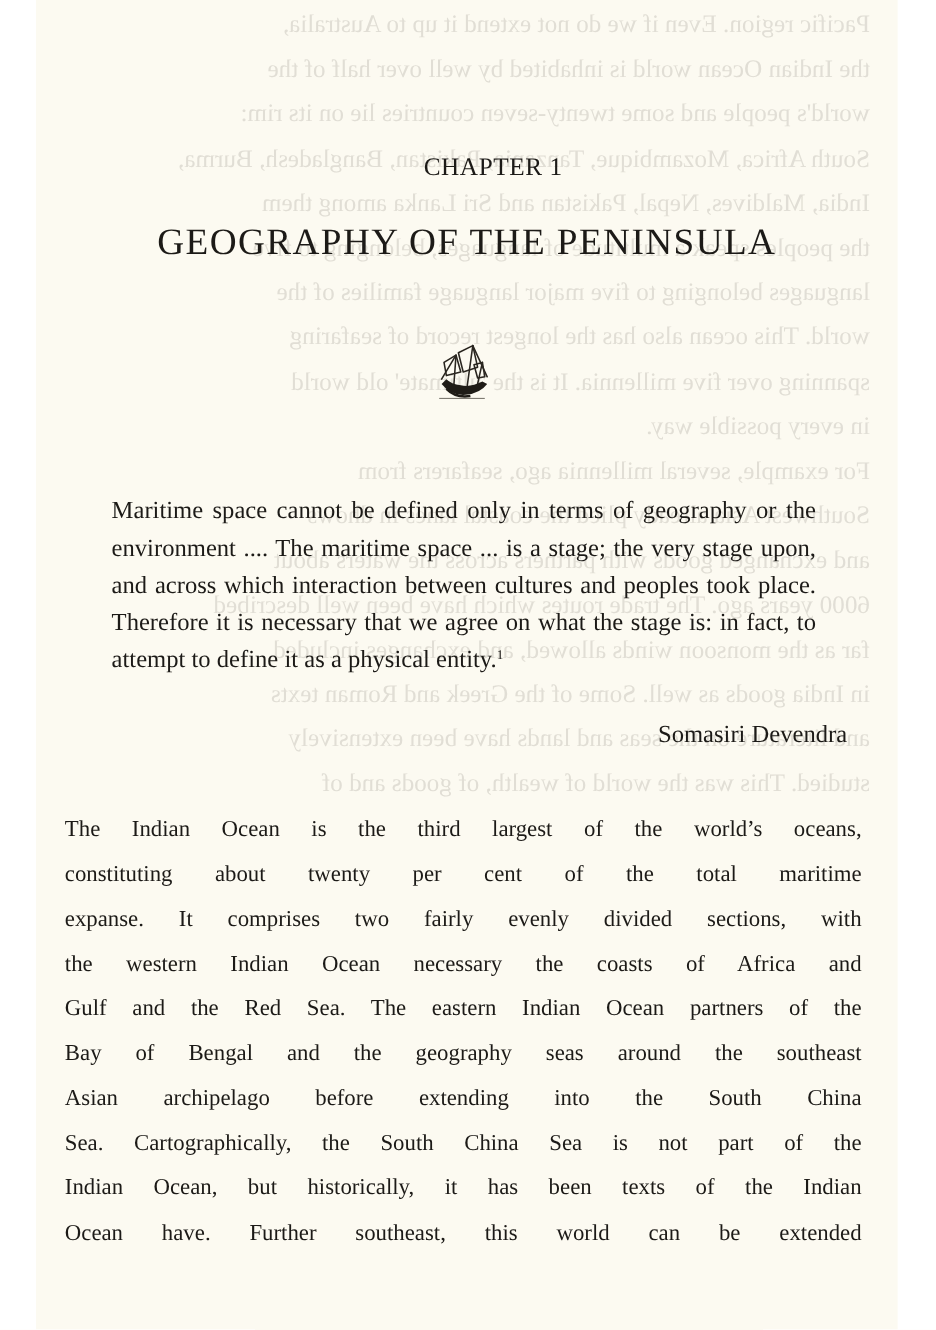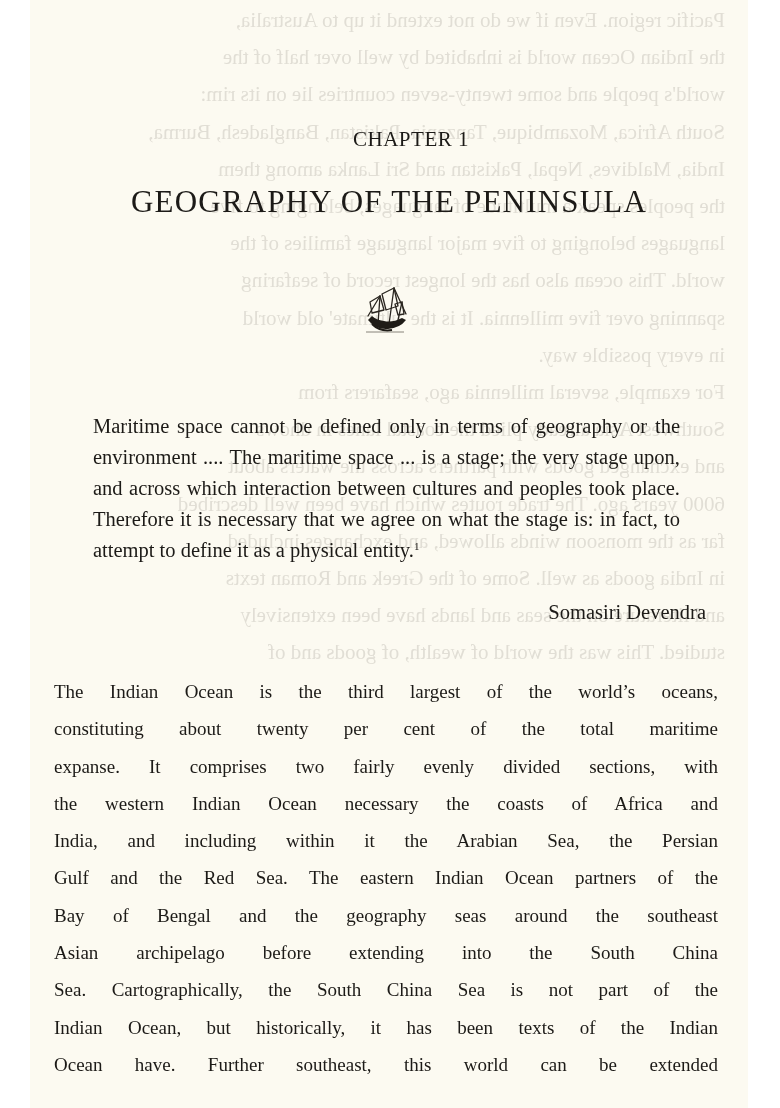--- a/index.html
+++ b/index.html
@@ -168,21 +168,20 @@
     <span>Maritime space cannot be defined only in terms of geography or the environment .... The maritime space ... is a stage; the very stage upon, and across which interaction between cultures and peoples took place. Therefore it is necessary that we agree on what the stage is: in fact, to attempt to define it as a physical entity.</span><sup>1</sup>
   </div>
 
   <div class="attribution">Somasiri Devendra</div>
 
   <div class="body-text">
     <div class="body-line"><span>The Indian Ocean is the third largest of the world’s oceans,</span></div>
     <div class="body-line"><span>constituting about twenty per cent of the total maritime</span></div>
     <div class="body-line"><span>expanse. It comprises two fairly evenly divided sections, with</span></div>
     <div class="body-line"><span>the western Indian Ocean necessary the coasts of Africa and</span></div>
-    <div class="body-line"><span>India, and including within it the Arabian Sea, the Persian</span></div>
     <div class="body-line"><span>Gulf and the Red Sea. The eastern Indian Ocean partners of the</span></div>
     <div class="body-line"><span>Bay of Bengal and the geography seas around the southeast</span></div>
     <div class="body-line"><span>Asian archipelago before extending into the South China</span></div>
     <div class="body-line"><span>Sea. Cartographically, the South China Sea is not part of the</span></div>
     <div class="body-line"><span>Indian Ocean, but historically, it has been texts of the Indian</span></div>
     <div class="body-line"><span>Ocean have. Further southeast, this world can be extended</span></div>
   </div>
 
 </div>
 

